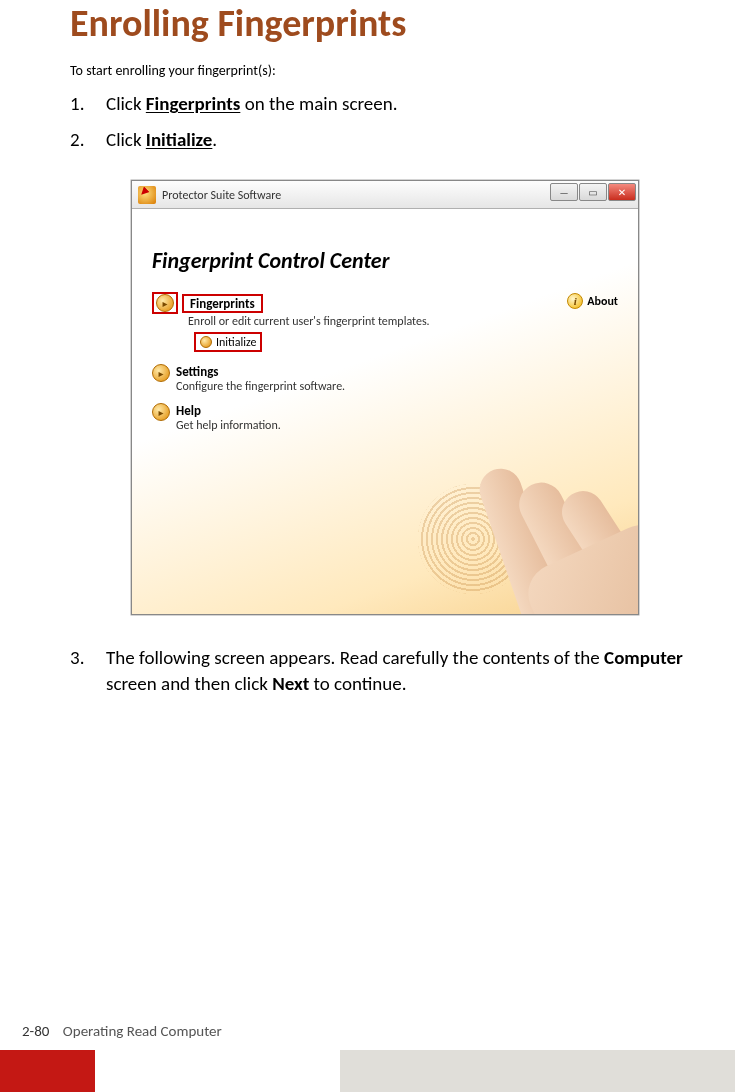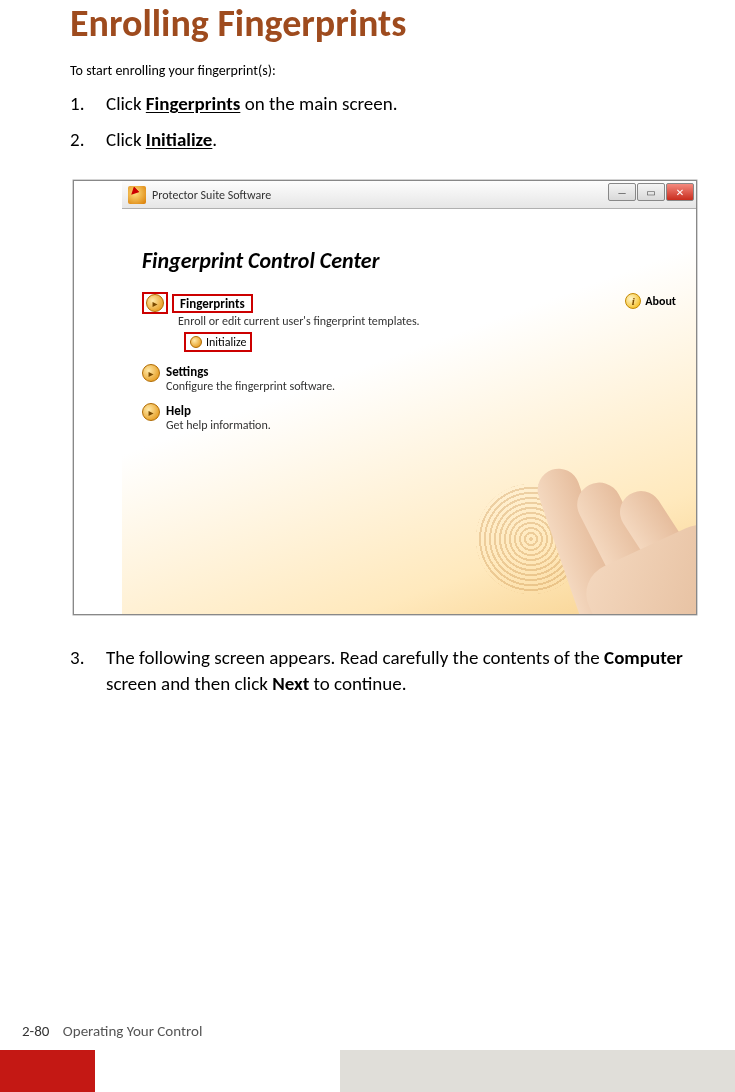--- a/index.html
+++ b/index.html
@@ -40,25 +40,24 @@
     }
     .step-num { width: 36px; flex-shrink: 0; }
     .step-text .bold { font-weight: 700; text-decoration: underline; text-underline-offset: 2px; }
     .step-text .bold2 { font-weight: 700; }
     .window-wrap {
       display: flex;
       justify-content: center;
       margin: 10px 0 30px 0;
     }
     .app-window {
-      width: 624px;
+      width: 508px;
       border: 1px solid #888;
       background: #fff;
       box-shadow: 0 0 0 0.5px #aaa;
-      padding-left: 48px;
     }
     .title-bar {
       height: 28px;
       background: linear-gradient(to bottom, #fdfdfd, #e6e6e6);
       display: flex;
       align-items: center;
       padding: 0 6px;
       border-bottom: 1px solid #b0b0b0;
       position: relative;
     }
@@ -315,20 +314,20 @@
       <span class="step-text">
         <span>The following screen appears. Read carefully the contents of the </span><span class="bold2">Computer</span><span> screen and then click </span><span class="bold2">Next</span><span> to continue.</span>
       </span>
     </li>
   </ol>
 </div>
 
 <div class="footer">
   <div class="footer-text">
     <span class="page-num">2-80</span>
-    <span>Operating Your Control</span>
+    <span>Operating Read Computer</span>
   </div>
   <div class="footer-bars">
     <div class="bar-red"></div>
     <div class="bar-gap"></div>
     <div class="bar-grey"></div>
   </div>
 </div>
 
 </body></html>

